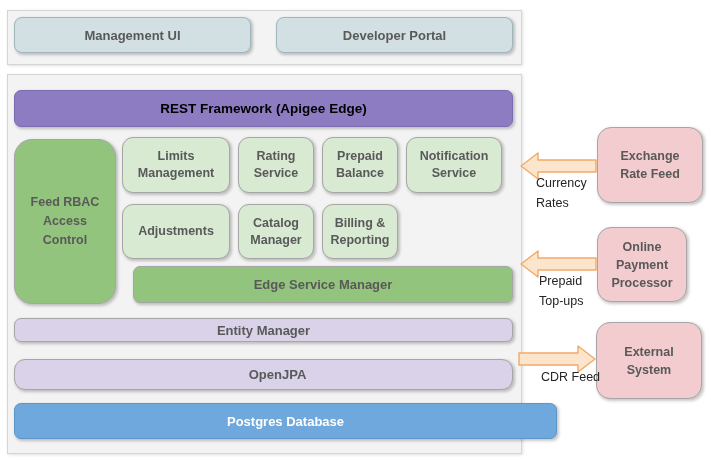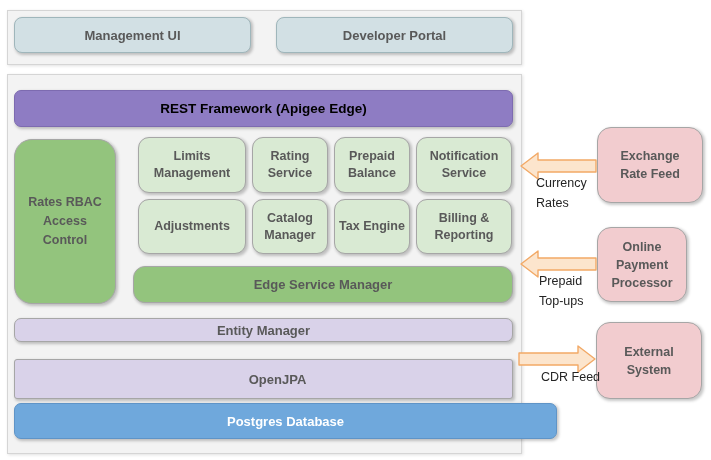--- a/index.html
+++ b/index.html
@@ -17,31 +17,31 @@
   .teal{background:var(--teal-gray,#d2e0e4);border-color:#9fb6bb;border-radius:8px;}
   .mgmt-ui{left:6px;top:6px;width:237px;height:36px;}
   .dev-portal{left:268px;top:6px;width:237px;height:36px;}
 
   .purple-bar{left:6px;top:15px;width:499px;height:37px;background:var(--rest-purple,#8e7cc3);
               color:#000000;border-color:#7d6bb0;border-radius:7px;font-size:13.5px;}
 
   .rbac{left:6px;top:64px;width:102px;height:165px;background:var(--green,#93c47d);
         border-radius:18px;border-color:#a6a6a6;flex-direction:column;font-size:12.5px;line-height:19px;}
 
-  .svc-grid{position:absolute;left:130px;top:62px;width:380px;display:grid;
+  .svc-grid{position:absolute;left:114px;top:62px;width:380px;display:grid;
             grid-template-columns:108px 76px 76px 96px;grid-template-rows:56px 55px;
-            column-gap:8px;row-gap:11px;gap:6px;}
+            column-gap:8px;row-gap:11px;}
   .svc{position:relative;display:flex;align-items:center;justify-content:center;text-align:center;
        background:var(--light-green,#d9ead3);border:1px solid #a6a6a6;border-radius:11px;
        font-weight:bold;color:#595959;font-size:12.5px;line-height:17px;
        box-shadow:1.5px 1.5px 3px rgba(0,0,0,0.22);padding:2px;box-sizing:border-box;}
 
-  .esm-bar{left:125px;top:191px;width:380px;height:37px;background:var(--green,#93c47d);border-radius:12px;}
+  .esm-bar{left:125px;top:191px;width:380px;height:37px;background:var(--green,#93c47d);border-radius:7px;}
   .em-bar{left:6px;top:243px;width:499px;height:24px;background:var(--lavender,#d9d2e9);border-radius:7px;}
-  .jpa-bar{left:6px;top:284px;width:499px;height:40px;background:var(--lavender,#d9d2e9);border-radius:3px;padding-left:28px;}
+  .jpa-bar{left:6px;top:284px;width:499px;height:31px;background:var(--lavender,#d9d2e9);border-radius:11px;padding-left:28px;}
   .pg-bar{left:6px;top:328px;width:543px;height:36px;background:var(--blue,#6fa8dc);color:#ffffff;border-radius:7px;border-color:#5f94c7;}
 
   .ext{background:var(--pink,#f2cccf);border-radius:14px;flex-direction:column;font-size:12.5px;line-height:18px;padding:12px;}
   .erf{left:597px;top:127px;width:106px;height:76px;}
   .opp{left:597px;top:227px;width:90px;height:75px;}
   .es{left:596px;top:322px;width:106px;height:77px;}
 
   .arrow{position:absolute;}
   .flow-label{position:absolute;width:70px;color:#242424;font-size:12.5px;line-height:20px;font-weight:normal;}
 </style>
@@ -58,33 +58,32 @@
       <span>Developer Portal</span>
     </div>
   </div>
 
   <div class="container main-container">
     <div class="node purple-bar">
       <span>REST Framework (Apigee Edge)</span>
     </div>
 
     <div class="node rbac">
-      <div>Rates RBAC</div>
+      <div>Feed RBAC</div>
       <div>Access</div>
       <div>Control</div>
     </div>
 
     <div class="svc-grid">
       <div class="svc">Limits Management</div>
       <div class="svc">Rating Service</div>
       <div class="svc">Prepaid Balance</div>
       <div class="svc">Notification Service</div>
       <div class="svc">Adjustments</div>
       <div class="svc">Catalog Manager</div>
-      <div class="svc">Tax Engine</div>
       <div class="svc">Billing &amp; Reporting</div>
     </div>
 
     <div class="node esm-bar">
       <span>Edge Service Manager</span>
     </div>
     <div class="node em-bar">
       <span>Entity Manager</span>
     </div>
     <div class="node jpa-bar">

